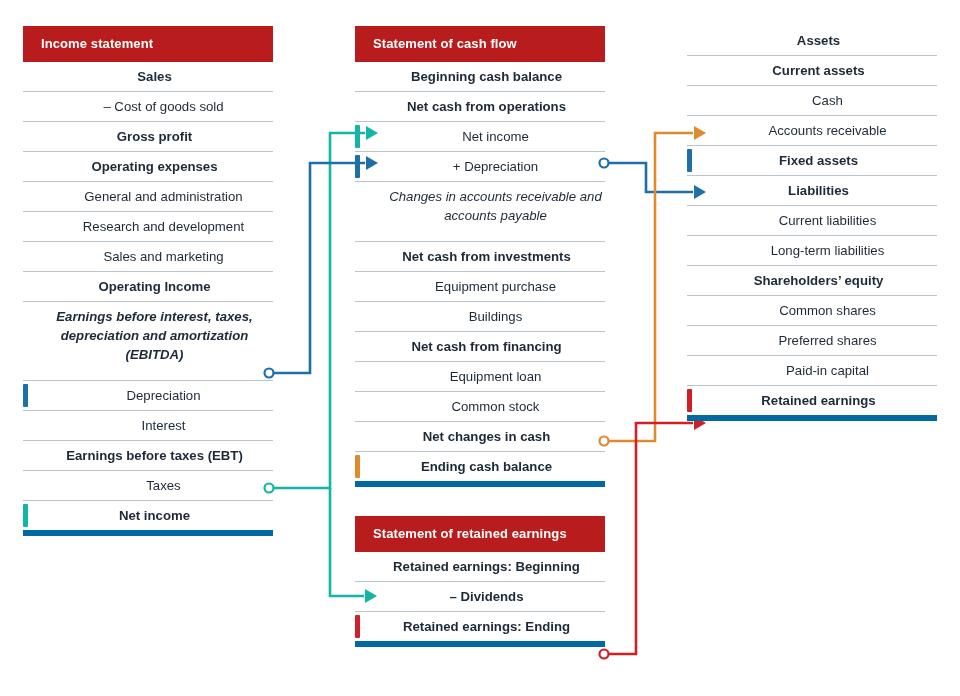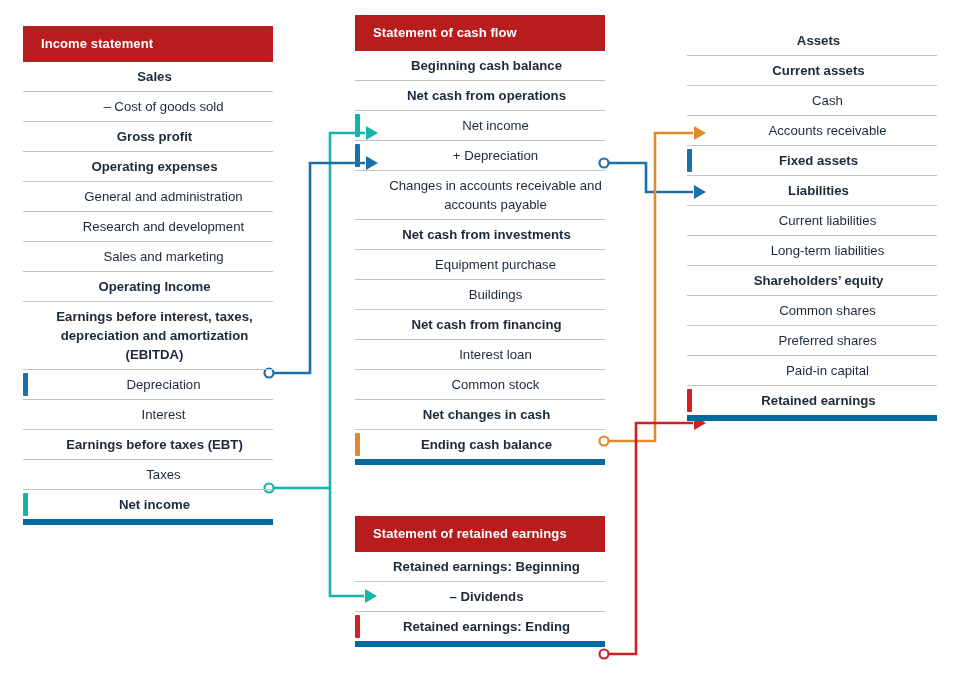--- a/index.html
+++ b/index.html
@@ -25,21 +25,21 @@
     top: 0;
     width: 960px;
     height: 696px;
     pointer-events: none;
   }
   .col {
     position: absolute;
     width: 250px;
   }
   .col.c1 { left: 23px;  top: 26px; }
-  .col.c2 { left: 355px; top: 15px; }
+  .col.c2 { left: 355px; top: 26px; }
   .col.c3 { left: 687px; top: 26px; }
   .col.c4 { left: 355px; top: 516px; }
 
   .panel-title {
     background: #b91c1c;
     color: #ffffff;
     font-size: 13px;
     font-weight: bold;
     padding: 10px 13px 11px 18px;
     letter-spacing: 0.1px;
@@ -56,22 +56,23 @@
     padding-left: 13px;
     white-space: nowrap;
     text-align: center;
   }
   .row.bold { font-weight: bold; }
   .row.indent { padding-left: 31px; }
   .row.tall {
     height: auto;
     line-height: 19px;
     padding-top: 5px;
-    padding-bottom: 5px;
+    padding-bottom: 16px;
     white-space: normal;
+    font-style: italic;
   }
   .row.tall.indent { padding-left: 31px; }
   .row.thick {
     border-bottom: 6px solid #0369a1;
   }
   .row .bar {
     position: absolute;
     left: 0;
     top: 3px;
     bottom: 3px;
@@ -148,21 +149,21 @@
       </div>
       <div class="row indent">
         <span class="bar" style="background:#1d6fa8"></span>
         <span>+ Depreciation</span>
       </div>
       <div class="row indent tall"><span>Changes in accounts receivable and accounts payable</span></div>
       <div class="row bold"><span>Net cash from investments</span></div>
       <div class="row indent"><span>Equipment purchase</span></div>
       <div class="row indent"><span>Buildings</span></div>
       <div class="row bold"><span>Net cash from financing</span></div>
-      <div class="row indent"><span>Interest loan</span></div>
+      <div class="row indent"><span>Equipment loan</span></div>
       <div class="row indent"><span>Common stock</span></div>
       <div class="row bold"><span>Net changes in cash</span></div>
       <div class="row bold thick">
         <span class="bar" style="background:#e08a2e"></span>
         <span>Ending cash balance</span>
       </div>
     </div>
   </div>
 
   <div class="col c3">

